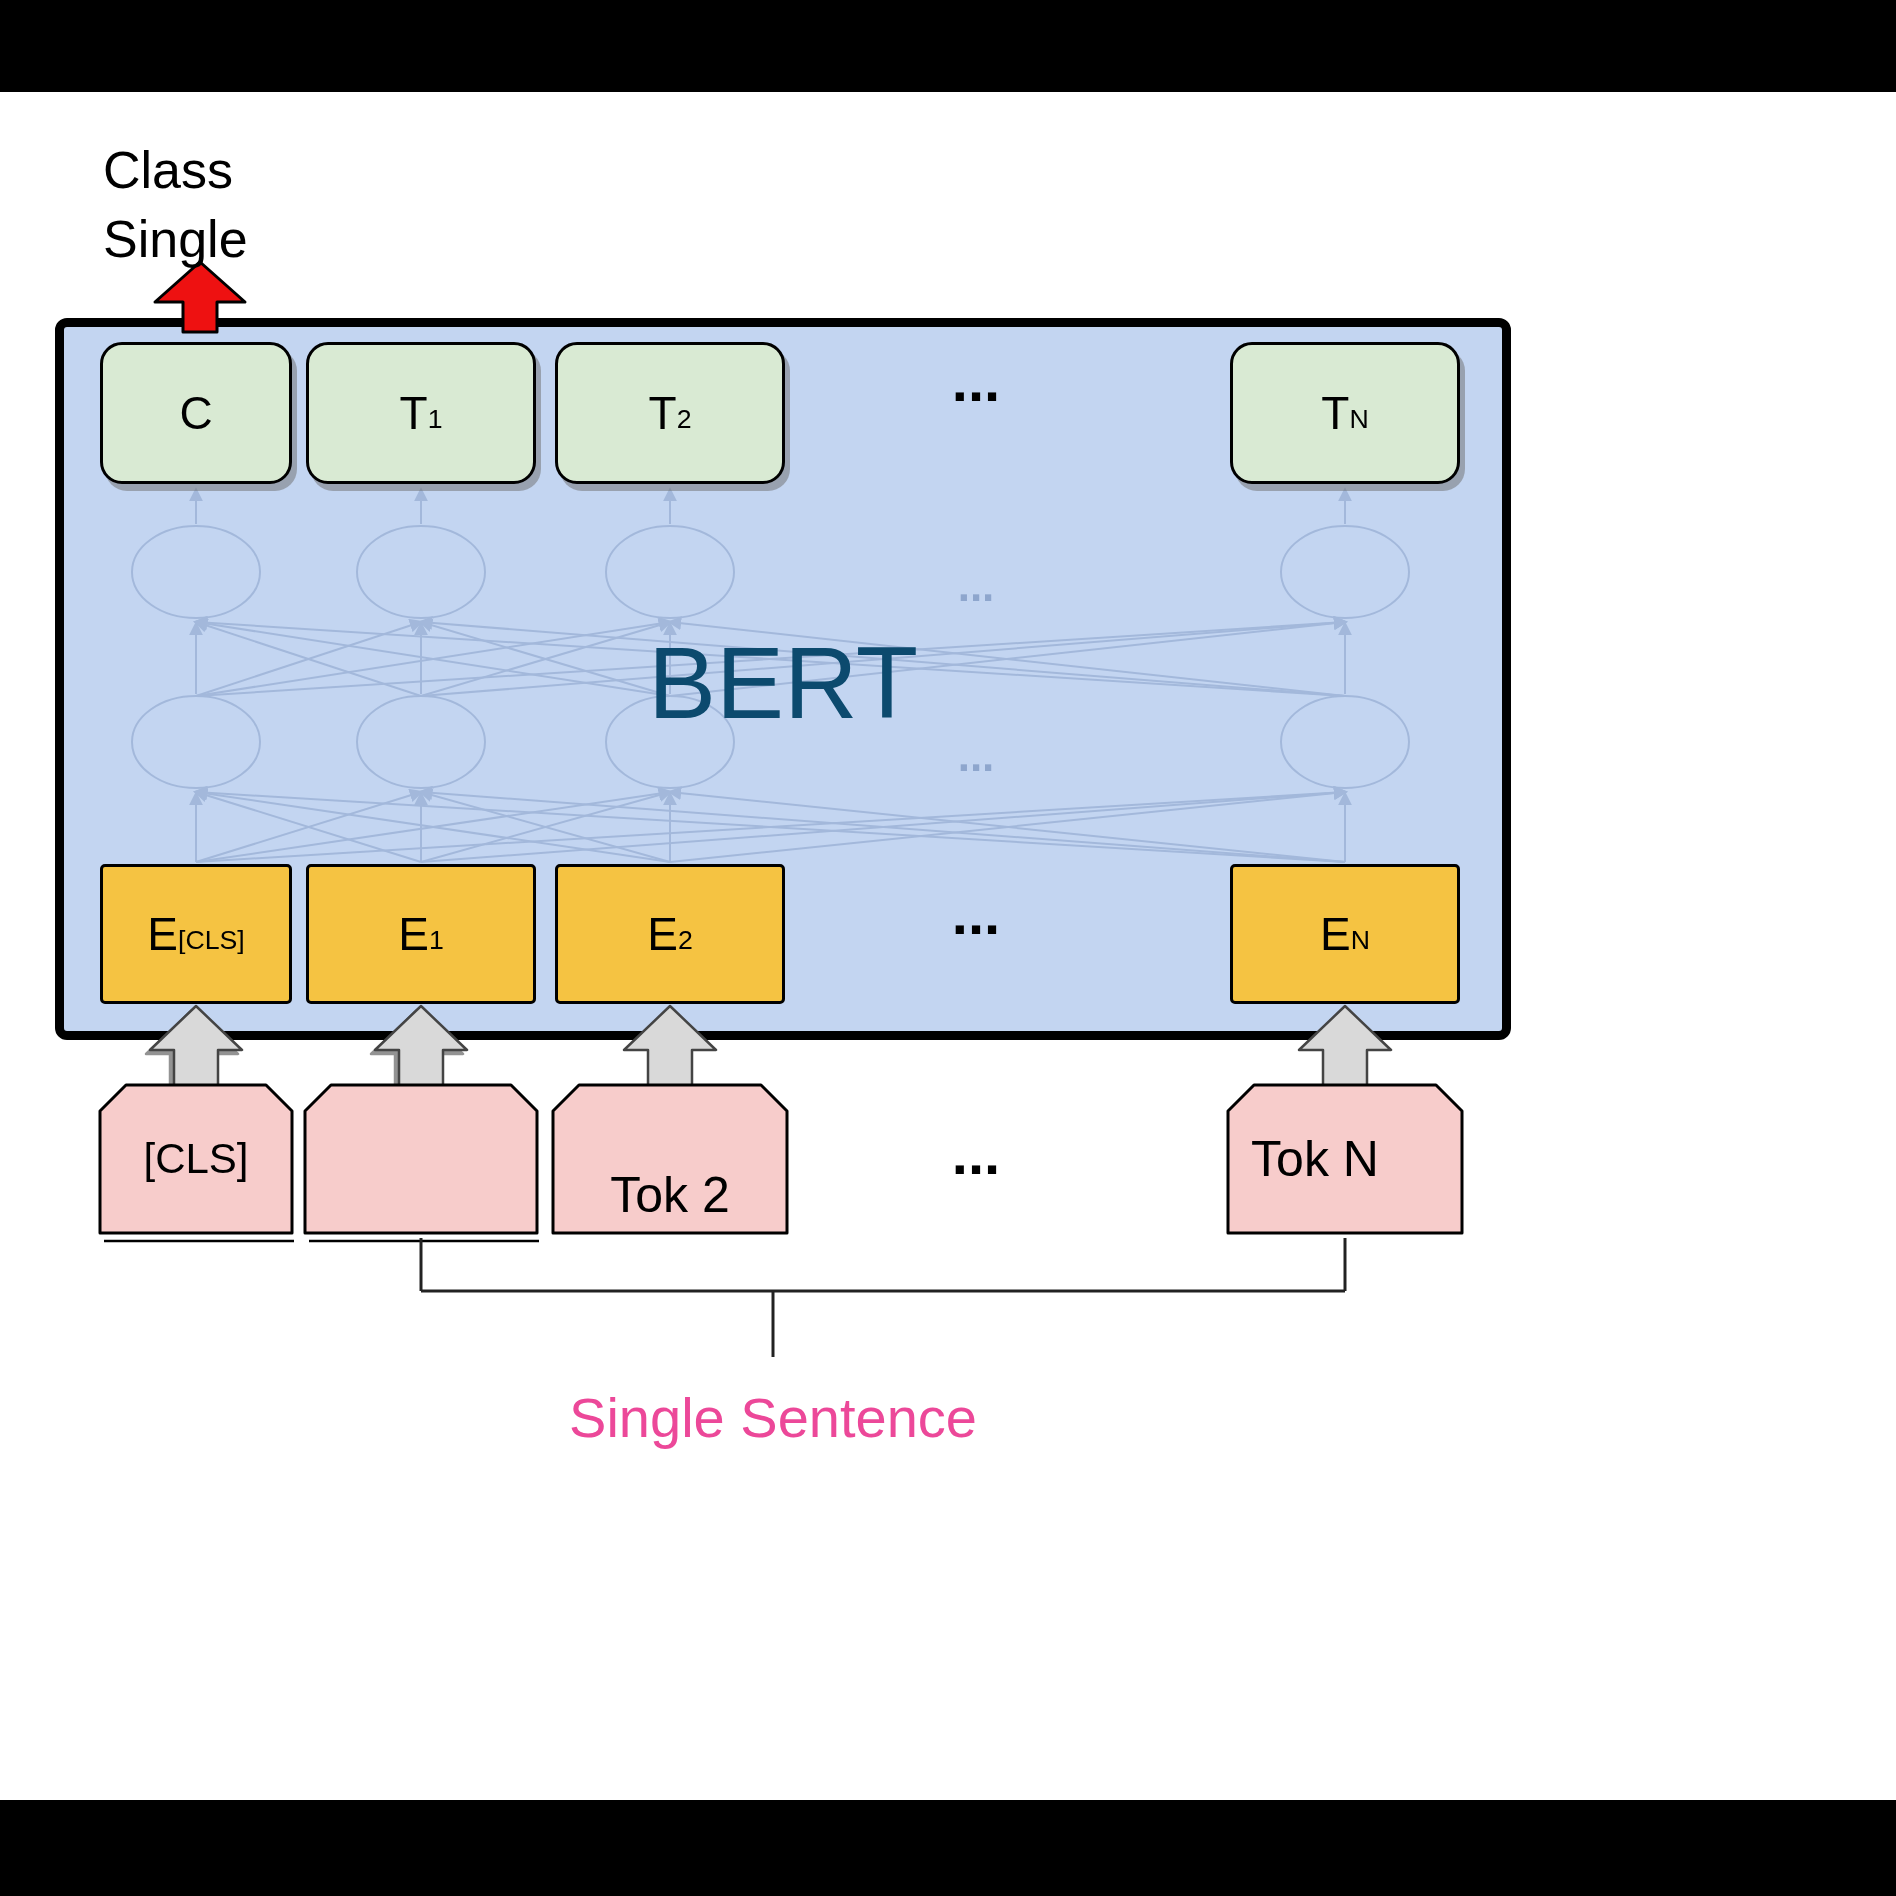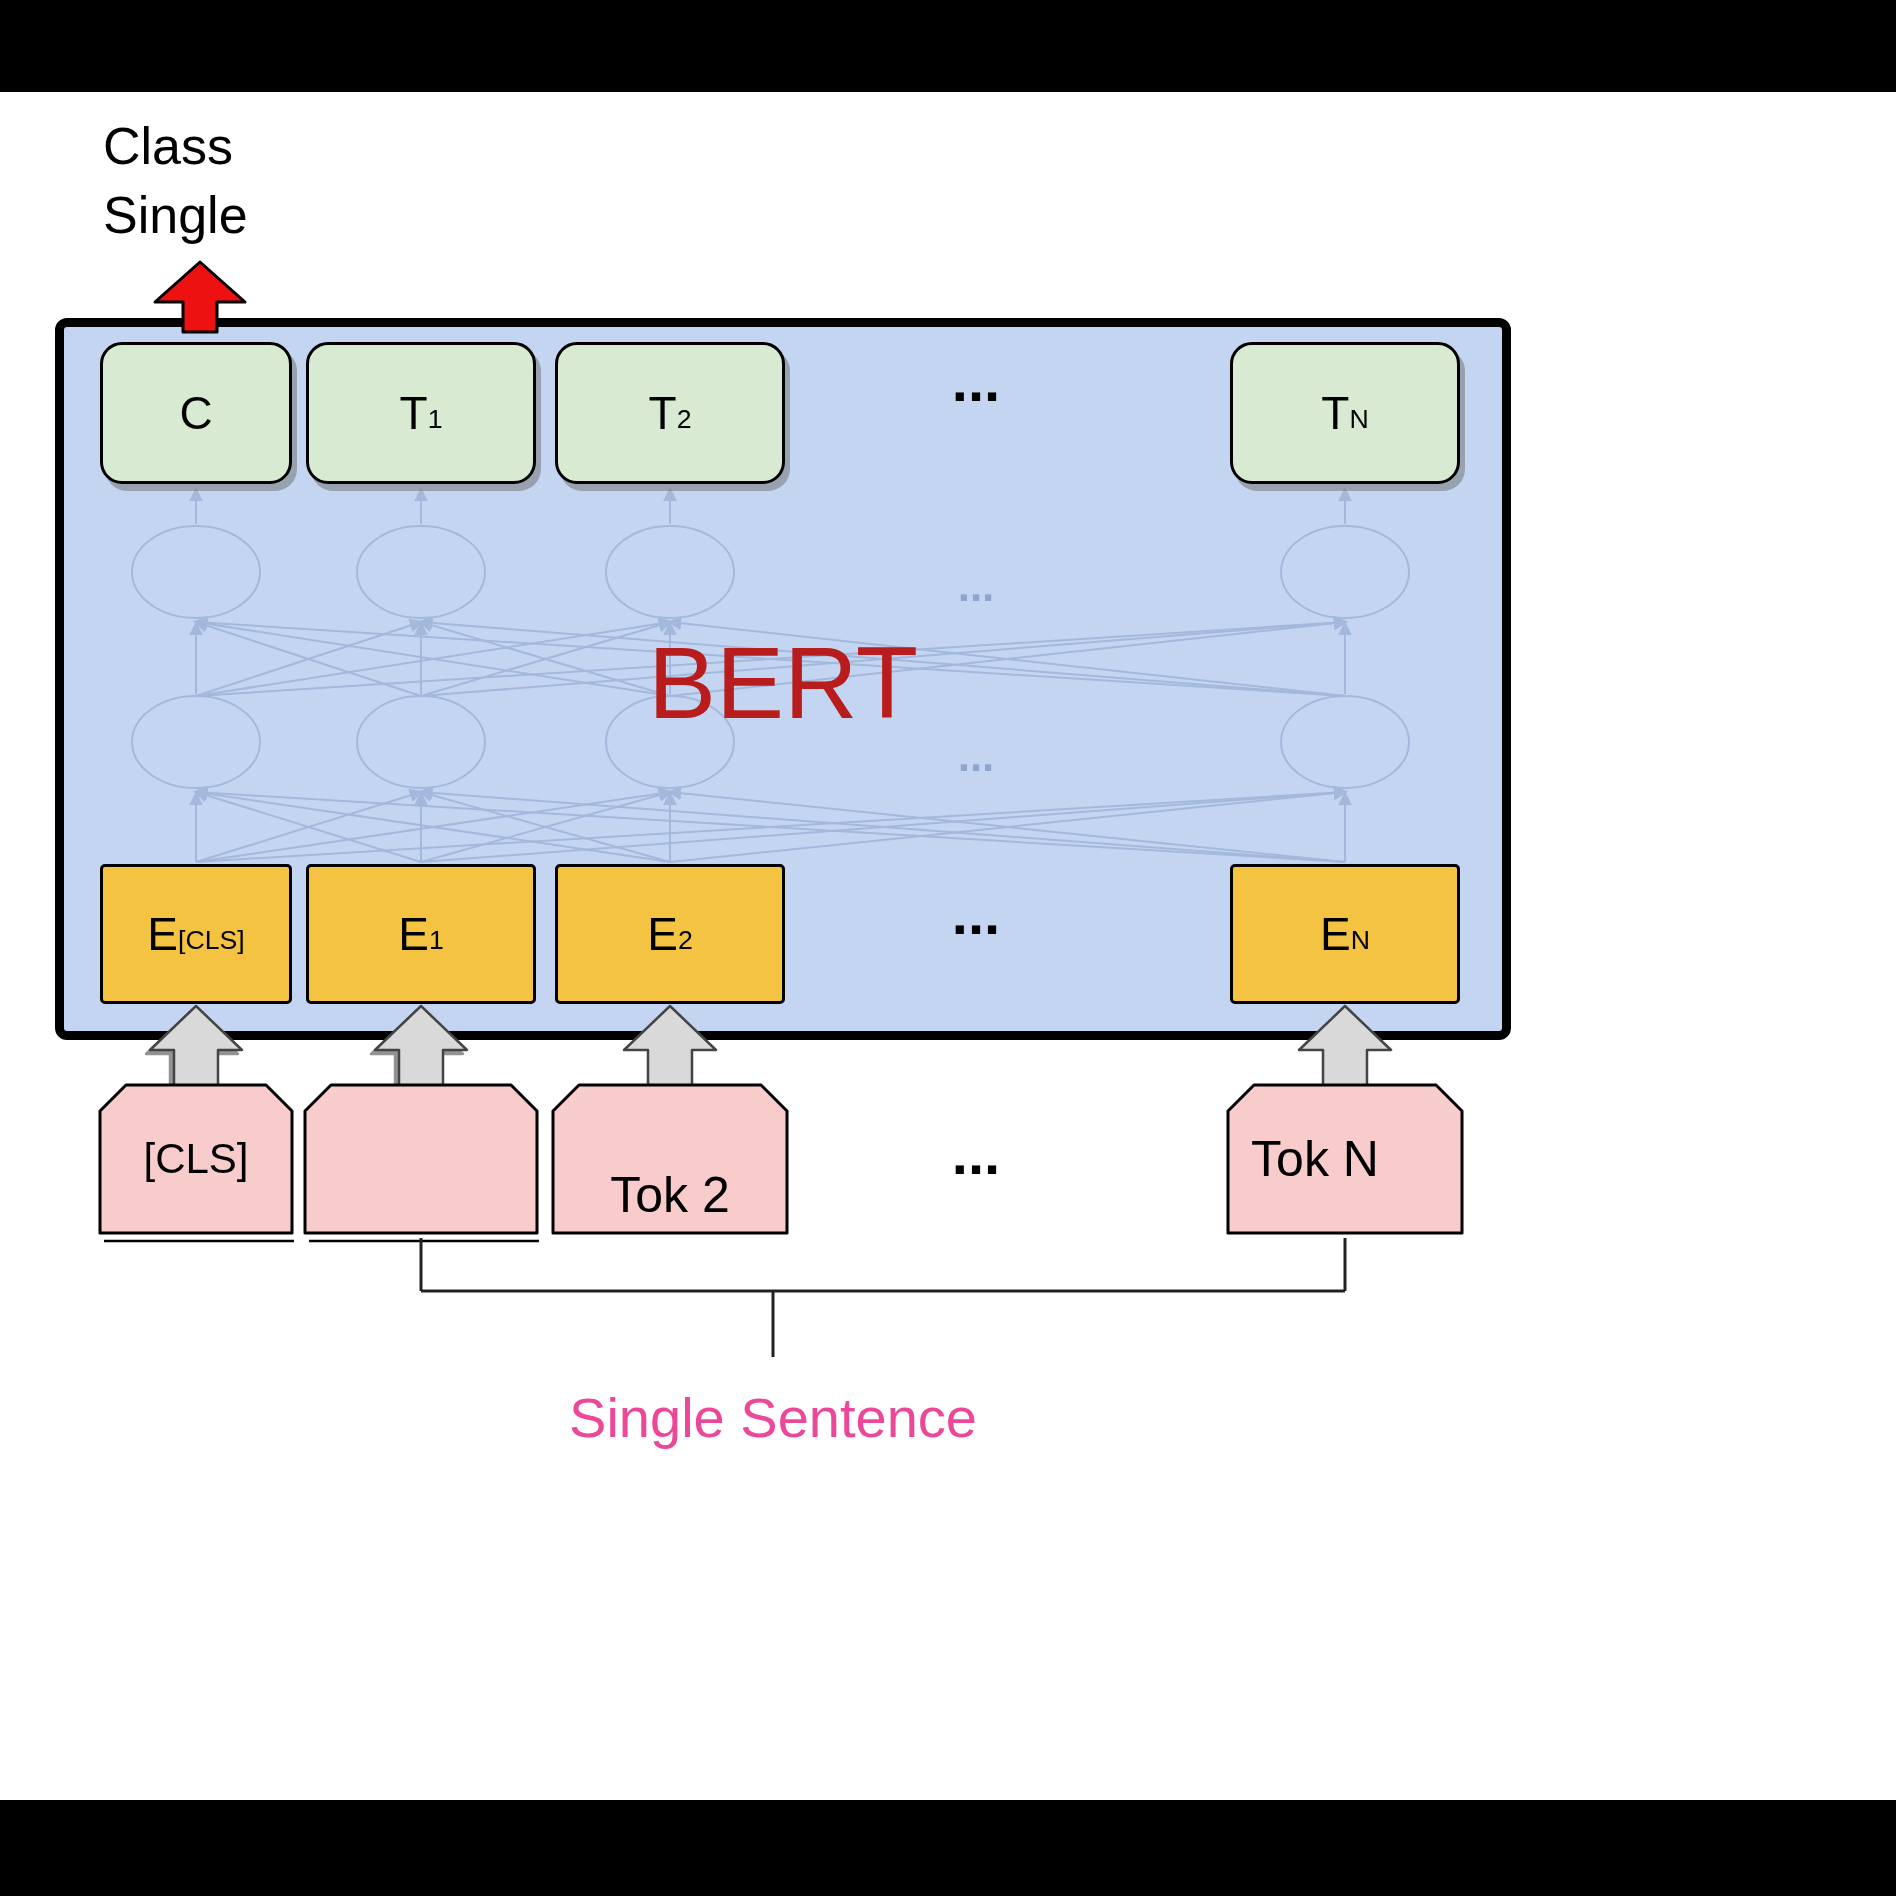--- a/index.html
+++ b/index.html
@@ -38,26 +38,26 @@
 
   .dots { position:absolute; left:896px; width:160px; text-align:center; line-height:1;
     font-size:58px; font-weight:700; color:#000; z-index:3; }
   #dots-outputs { top:352px; }
   #dots-embeddings { top:885px; }
   #dots-tokens { top:1125px; }
   .dots-faint { font-size:44px; font-weight:700; color:#8ea6cd; z-index:3; }
   #dots-hidden-upper { top:564px; }
   #dots-hidden-lower { top:734px; }
 
-  #class-label { position:absolute; left:103px; top:112px; font-size:52px; line-height:1.32;
+  #class-label { position:absolute; left:103px; top:136px; font-size:52px; line-height:1.32;
     color:#000; z-index:3; }
   #class-label span { display:block; }
 
   #bert-label { position:absolute; left:483px; top:632px; width:600px; text-align:center;
-    font-size:102px; line-height:1; color:#b91c1c; z-index:3; }
+    font-size:102px; line-height:1; color:#0c4a6e; z-index:3; }
 
   #caption { position:absolute; left:473px; top:1385px; width:600px; text-align:center;
     font-size:56px; color:#ec4899; z-index:3; }
 
   .faint { stroke:#8ea6cd; stroke-width:2; fill:none; opacity:0.6; }
   .arrow-shadow { filter:drop-shadow(-4px 4px 0 rgba(40,40,40,0.5)); }
 </style>
 </head>
 <body>
 

